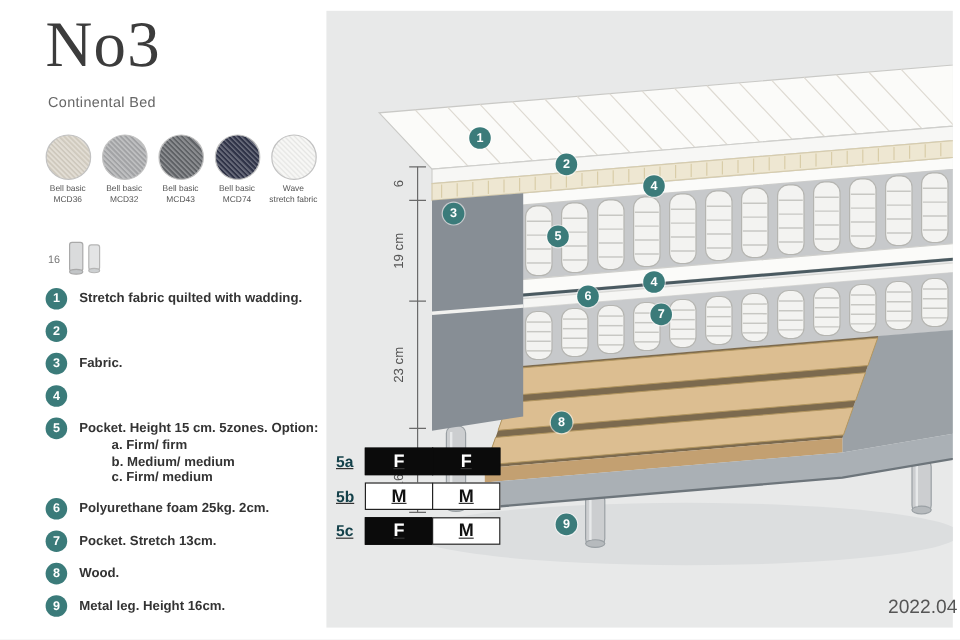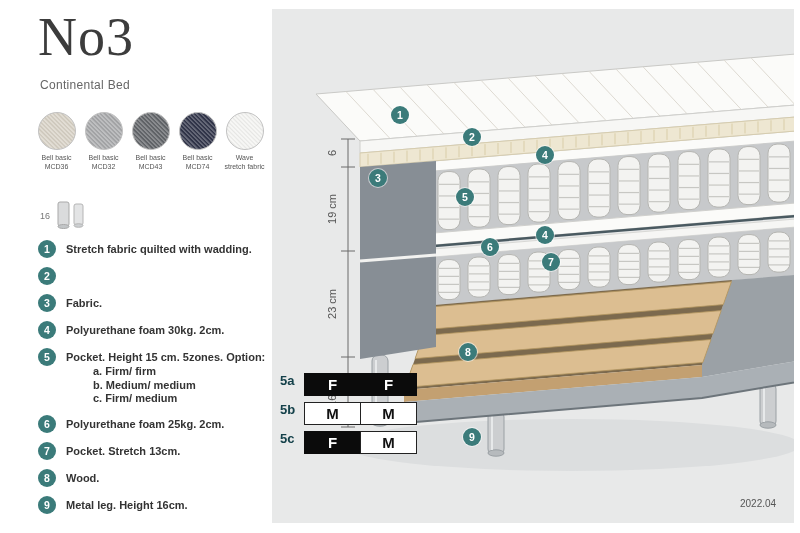--- a/index.html
+++ b/index.html
@@ -29,29 +29,29 @@
   .ftext{font-size:11px;color:#333;padding-top:2.5px;line-height:1.15;font-weight:bold;}
   .sub-options{margin-top:2px;margin-left:13px;}
   .sub-options div{margin-bottom:1px;margin-left:14px;}
   .diagram-panel{position:absolute;left:272px;top:9px;width:522px;height:514px;background:#e8e9e9;}
   .callout{
     position:absolute;width:18px;height:18px;border-radius:50%;color:#fff;font-weight:bold;
     font-size:10.5px;display:flex;align-items:center;justify-content:center;
     box-shadow:0 0 0 1px rgba(255,255,255,.55);
   }
   .firmness{position:absolute;left:8px;top:364px;}
-  .firm-row{display:flex;margin-bottom:7px;height:22px;}
+  .firm-row{display:flex;align-items:center;margin-bottom:7px;height:22px;text-decoration:underline;}
   .firm-label{width:24px;font-weight:bold;font-size:13px;color:#14414a;}
   .firm-cell{
     width:57px;height:23px;display:flex;align-items:center;justify-content:center;
     font-weight:bold;font-size:15px;background:#fff;color:#111;border:1px solid #222;box-sizing:border-box;
   }
   .firm-cell + .firm-cell{margin-left:-1px;}
   .firm-cell.filled{background:#0b0b0b;color:#fff;border-color:#0b0b0b;}
-  .version{position:absolute;left:468px;top:489px;font-size:10px;color:#555;}
+  .version{position:absolute;left:468px;top:489px;font-size:16px;color:#555;}
 </style>
 </head>
 <body>
 
 <div class="title">No3</div>
 <div class="subtitle">Continental Bed</div>
 
 <div class="swatch-row">
     <div class="swatch">
       <div class="swatch-circle" style="background-color:#d8d2c6"></div>
@@ -107,21 +107,20 @@
     </div>
     <div class="feature">
       <span class="nbadge" style="background:#3b7b7a">2</span>
     </div>
     <div class="feature">
       <span class="nbadge" style="background:#3b7b7a">3</span>
       <div class="ftext">Fabric.</div>
     </div>
     <div class="feature">
       <span class="nbadge" style="background:#3b7b7a">4</span>
-      <div class="ftext">Polyurethane foam 30kg. 2cm.</div>
     </div>
     <div class="feature">
       <span class="nbadge" style="background:#3b7b7a">5</span>
       <div class="ftext">Pocket. Height 15 cm. 5zones. Option:<div class="sub-options">
           <div>a. Firm/ firm</div>
           <div>b. Medium/ medium</div>
           <div>c. Firm/ medium</div>
         </div></div>
     </div>
     <div class="feature">

